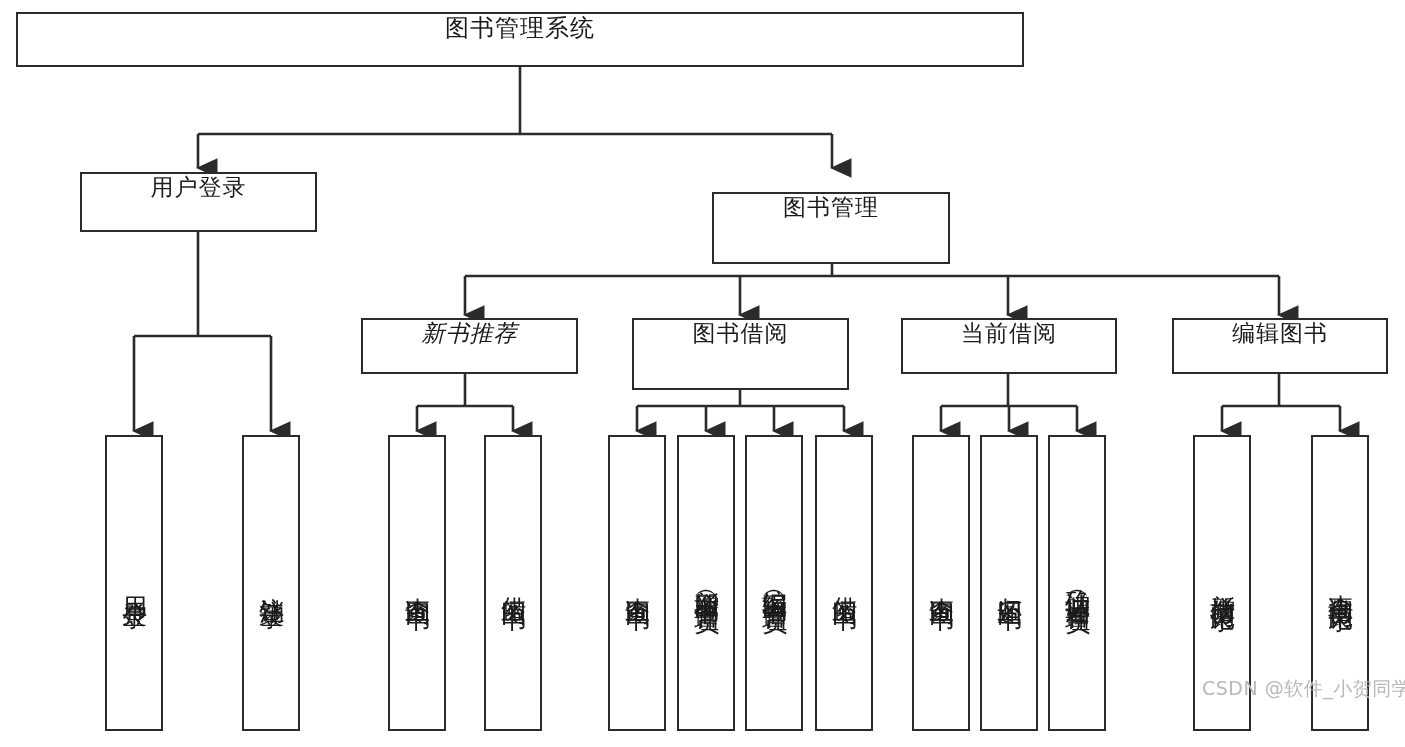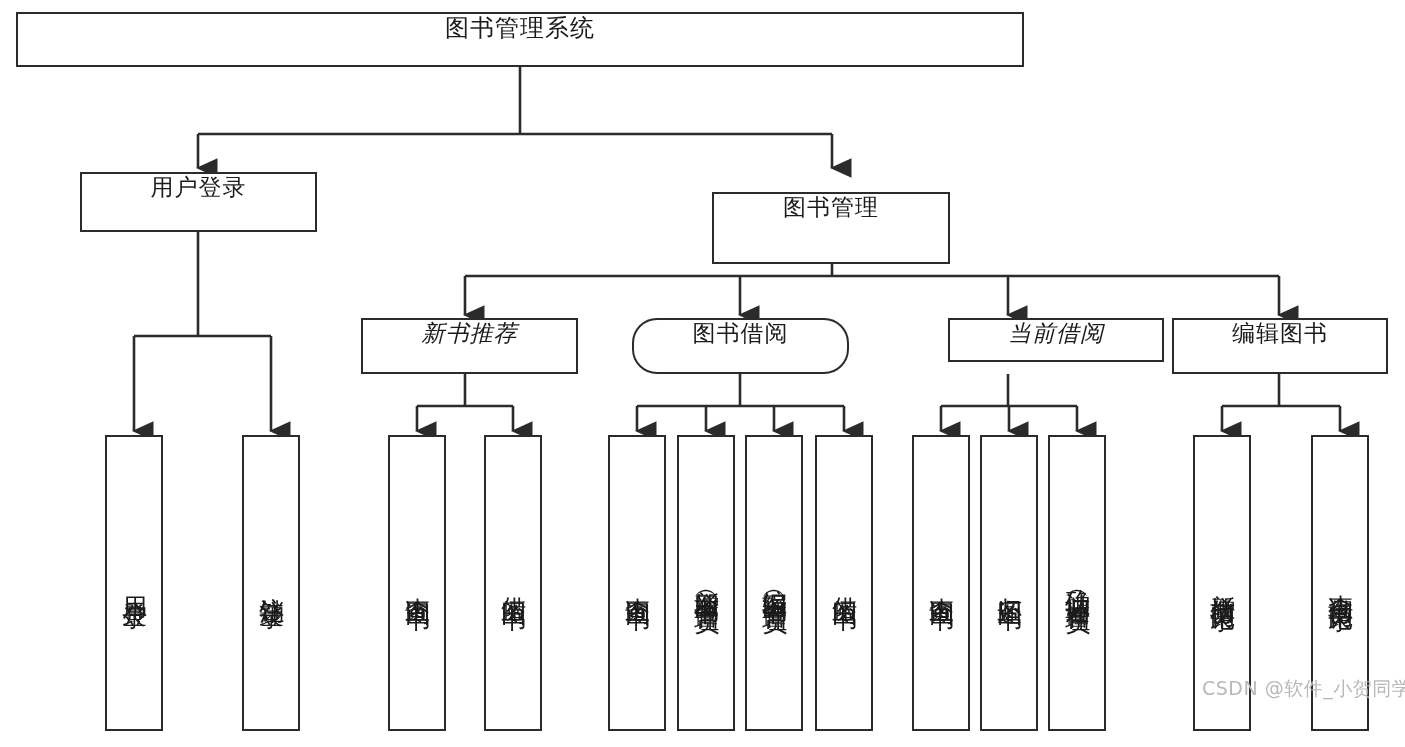--- a/index.html
+++ b/index.html
@@ -135,25 +135,25 @@
   </div>
 
   <div class="node h" style="left:712px; top:172px; width:238px; height:72px;margin-top:20px;">
     <span class="label">图书管理</span>
   </div>
 
   <div class="node h" style="left:361px; top:318px; width:217px; height:56px;font-style:italic;">
     <span class="label">新书推荐</span>
   </div>
 
-  <div class="node h" style="left:632px; top:318px; width:217px; height:56px;border-radius:25px;">
+  <div class="node h" style="left:632px; top:318px; width:217px; height:72px;">
     <span class="label">图书借阅</span>
   </div>
 
-  <div class="node h" style="left:948px; top:318px; width:216px; height:44px;font-style:italic;">
+  <div class="node h" style="left:901px; top:318px; width:216px; height:56px;">
     <span class="label">当前借阅</span>
   </div>
 
   <div class="node h" style="left:1172px; top:318px; width:216px; height:56px;">
     <span class="label">编辑图书</span>
   </div>
 
   <div class="node v" style="left:105px; top:435px; width:58px; height:296px;">
     <span class="label">用户登录</span>
   </div>

